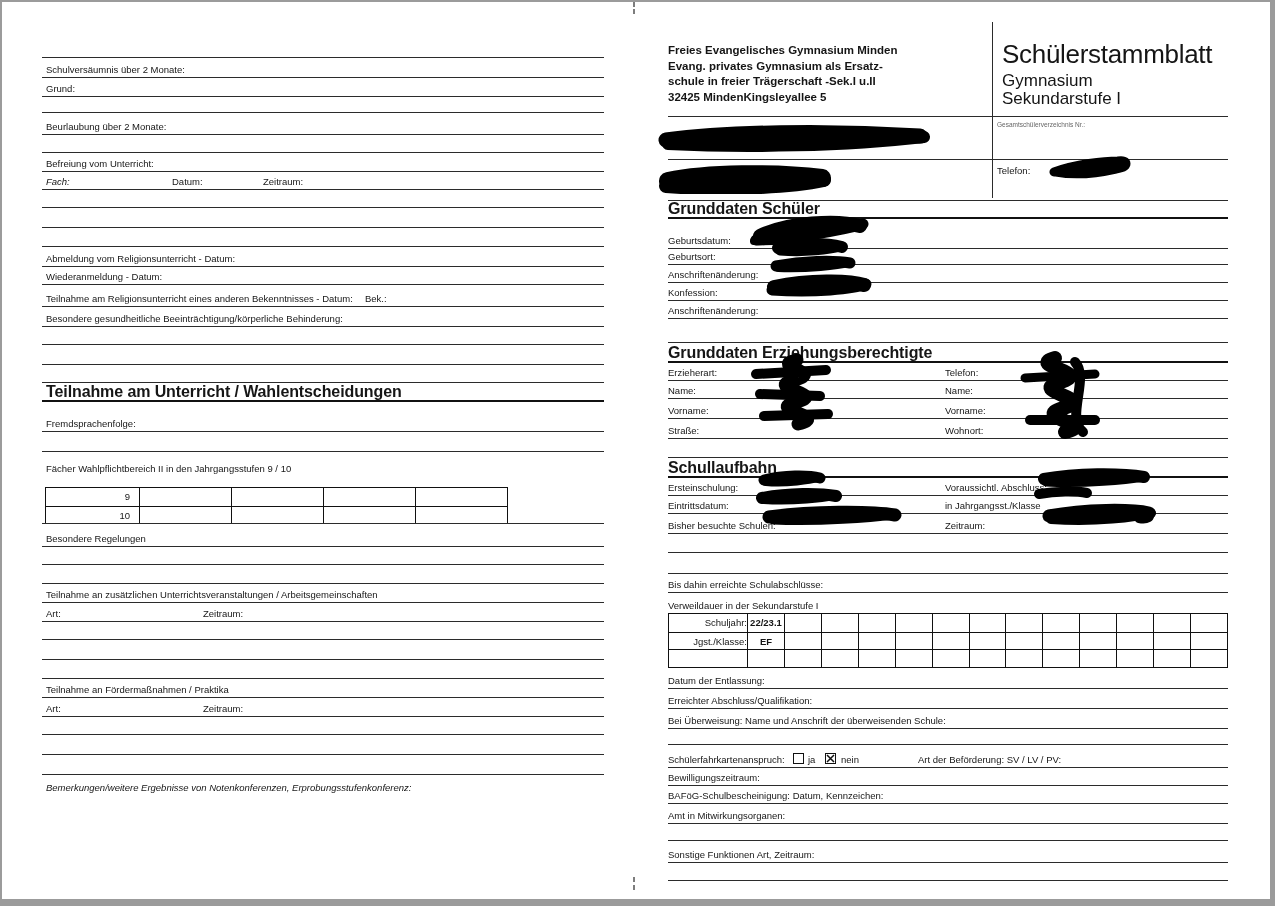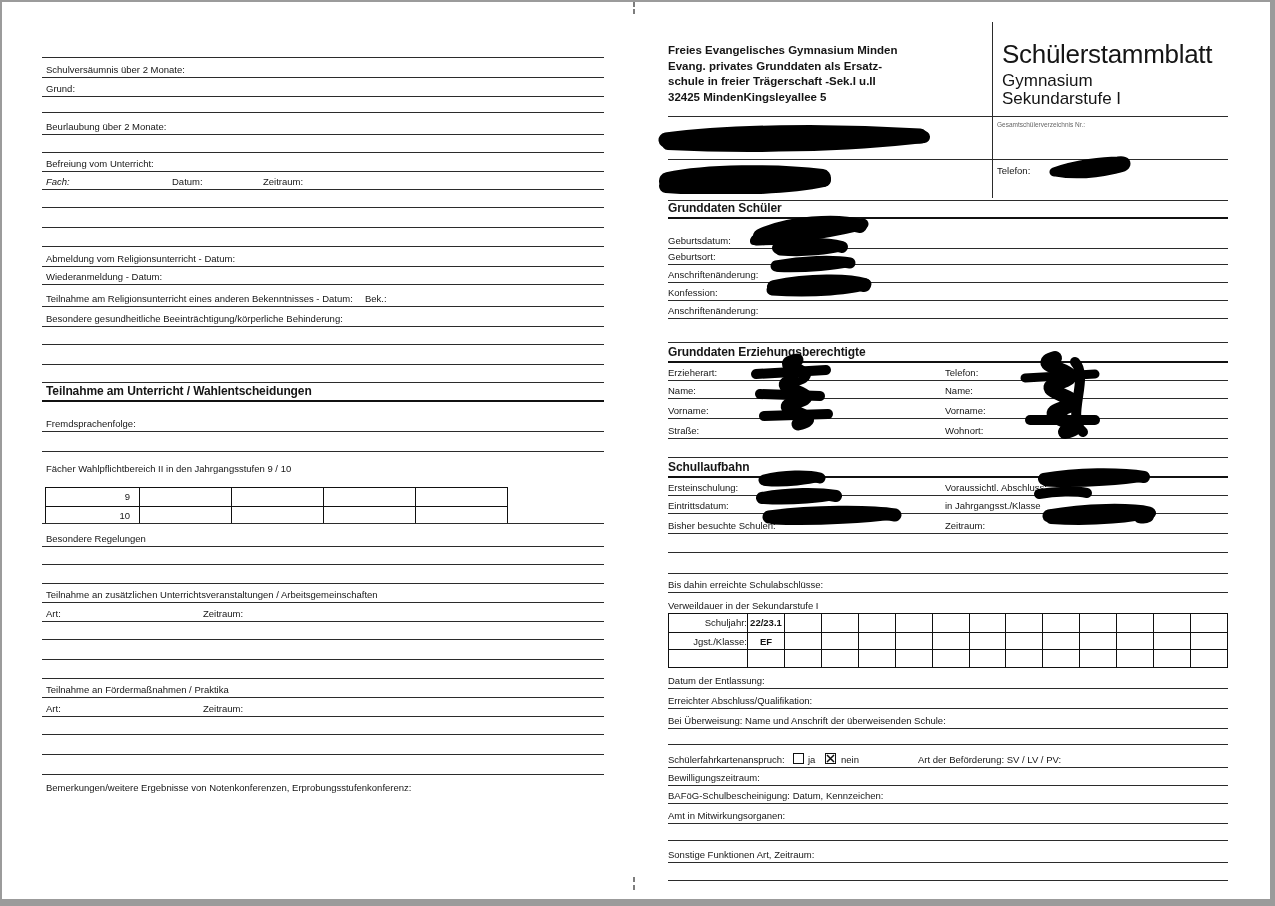--- a/index.html
+++ b/index.html
@@ -12,21 +12,21 @@
   #edge-b{left:0;bottom:0;width:1275px;height:7px;}
 
   .col{position:absolute;top:40px;}
   #left-col{left:42px;width:562px;}
   #right-col{left:668px;width:560px;}
 
   .row{position:relative;box-sizing:border-box;}
   .row.ul{border-bottom:1px solid #2b2b2b;}
   .row.ul2{border-bottom:2px solid #111;}
   .row span{position:absolute;bottom:2px;font-size:9.5px;line-height:11px;white-space:nowrap;color:#161616;}
-  .row span.hdl{font-weight:bold;font-size:12px;bottom:3px;letter-spacing:-0.1px;}
+  .row span.hdl{font-weight:bold;font-size:16px;bottom:3px;letter-spacing:-0.1px;}
 
   
   .rh-a{position:relative;height:76px;border-bottom:1px solid #2b2b2b;}
   .school{position:absolute;left:0;top:3px;font-weight:bold;font-size:11.5px;line-height:15.5px;}
   .titlebox{position:absolute;left:334px;top:1px;}
   .title{font-size:26px;line-height:27px;letter-spacing:-0.3px;}
   .sub{font-size:17px;line-height:17.5px;}
   .sub1{margin-top:4px;}
   .rh-b{position:relative;height:42px;border-bottom:1px solid #2b2b2b;}
   .gsv{position:absolute;left:329px;top:4px;font-size:6.5px;color:#666;}
@@ -156,30 +156,30 @@
       <div class="row ul" style="height: 19px;">
         <span style="left: 4px;">Teilnahme an Fördermaßnahmen / Praktika</span>
       </div>
       <div class="row ul" style="height: 19px;">
         <span style="left: 4px;">Art:</span>
         <span style="left: 161px;">Zeitraum:</span>
       </div>
       <div class="row ul" style="height: 18px;"></div>
       <div class="row ul" style="height: 20px;"></div>
       <div class="row ul" style="height: 20px;"></div>
-      <div class="row" style="height: 20px;">
+      <div class="row" style="height: 20px; font-style: italic;">
         <span style="left: 4px;">Bemerkungen/weitere Ergebnisse von Notenkonferenzen, Erprobungsstufenkonferenz:</span>
       </div>
     </div>
 
   <div class="col" id="right-col">
     <div class="rh-a">
       <div class="school">
         <div>Freies Evangelisches Gymnasium Minden</div>
-        <div>Evang. privates Grunddaten als Ersatz-</div>
+        <div>Evang. privates Gymnasium als Ersatz-</div>
         <div>schule in freier Trägerschaft -Sek.I u.II</div>
         <div>32425 MindenKingsleyallee 5</div>
       </div>
       <div class="titlebox">
         <div class="title">Schülerstammblatt</div>
         <div class="sub sub1">Gymnasium</div>
         <div class="sub">Sekundarstufe I</div>
       </div>
     </div>
     <div class="rh-b">

